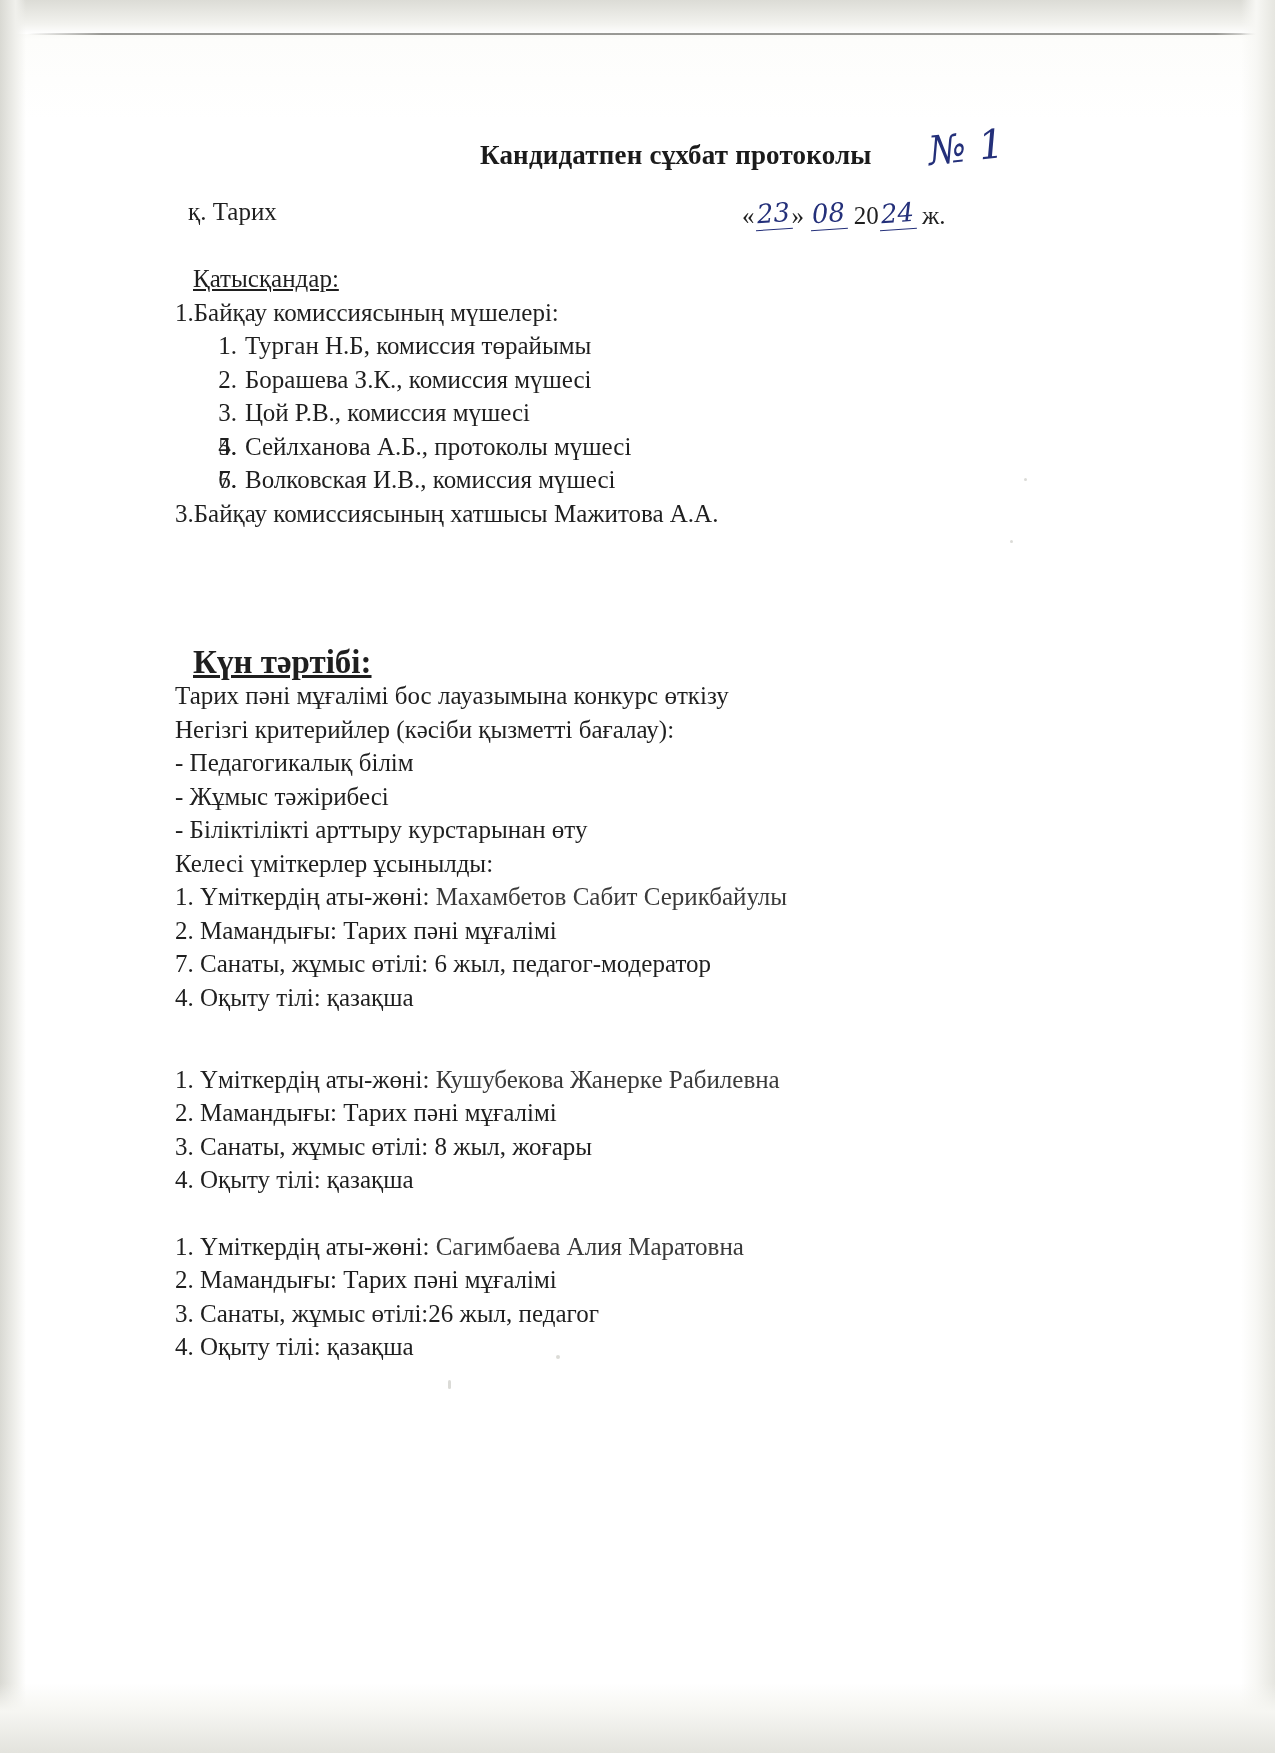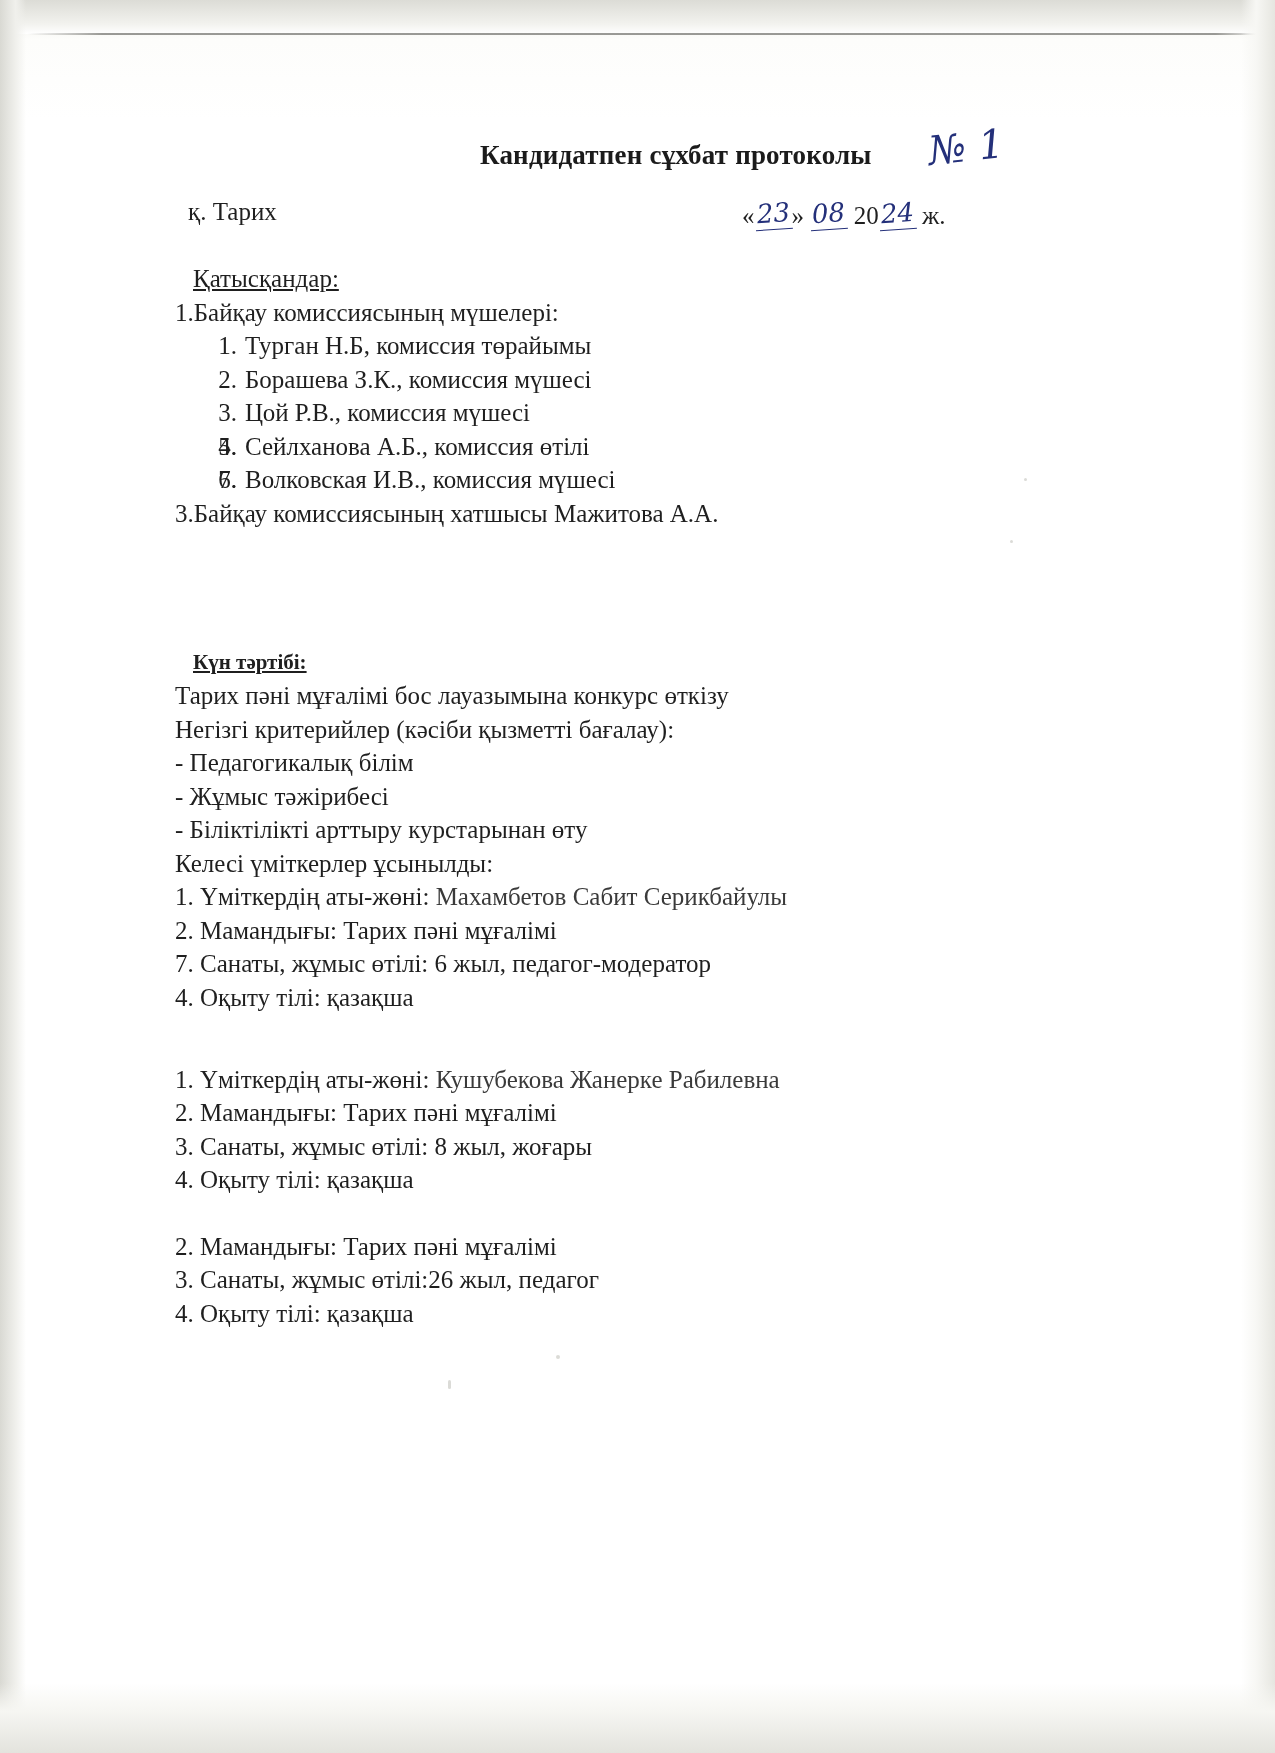--- a/index.html
+++ b/index.html
@@ -123,21 +123,21 @@
     width: 900px;
     font-size: 25px;
     line-height: 33.5px;
     color: #1f1f1f;
   }
   .line { white-space: nowrap; }
   .line.ind { padding-left: 18px; text-decoration: underline; }
 
   .sec-head {
     font-weight: bold;
-    font-size: 21px;
+    font-size: 33px;
   }
 
   .numlist {
     margin: 0;
     padding: 0 0 0 70px;
     list-style: none;
   }
   .numlist li {
     position: relative;
     white-space: nowrap;
@@ -192,21 +192,21 @@
     </div>
 
     <div class="block" style="top:262px;">
       <div class="line ind">Қатысқандар:</div>
       <div class="line">1.Байқау комиссиясының мүшелері:</div>
       <ol class="numlist">
         <li><span class="n">1.</span><span>Турган Н.Б, комиссия төрайымы</span></li>
         <li><span class="n">2.</span><span>Борашева З.К., комиссия мүшесі</span></li>
         <li><span class="n">3.</span><span>Цой Р.В., комиссия мүшесі</span></li>
         <li><span class="n">4.</span></li>
-        <li><span class="n">5.</span><span>Сейлханова А.Б., комиссия өтілі</span></li>
+        <li><span class="n">5.</span><span>Сейлханова А.Б., протоколы мүшесі</span></li>
         <li><span class="n">6.</span></li>
         <li><span class="n">7.</span><span>Волковская И.В., комиссия мүшесі</span></li>
       </ol>
       <div class="line">3.Байқау комиссиясының хатшысы Мажитова А.А.</div>
     </div>
 
     <div class="block" style="top:612px;">
       <div class="spacer"></div>
       <div class="line sec-head ind">Күн тәртібі:</div>
       <div class="line">Тарих  пәні мұғалімі бос лауазымына конкурс өткізу</div>
@@ -233,19 +233,23 @@
         <span>1. Үміткердің аты-жөні:</span>
         <span class="cand-name">Кушубекова Жанерке Рабилевна</span>
       </div>
       <div class="line">2. Мамандығы: Тарих пәні мұғалімі</div>
       <div class="line">3. Санаты, жұмыс өтілі: 8 жыл, жоғары</div>
       <div class="line">4. Оқыту тілі: қазақша</div>
     </div>
 
     <div class="block" style="top:1196px;">
       <div class="spacer"></div>
+      <div class="line">
+        <span>1. Үміткердің аты-жөні:</span>
+        <span class="cand-name">Сагимбаева Алия Маратовна</span>
+      </div>
       <div class="line">2. Мамандығы: Тарих  пәні мұғалімі</div>
       <div class="line">3. Санаты, жұмыс өтілі:26 жыл, педагог</div>
       <div class="line">4. Оқыту тілі: қазақша</div>
     </div>
 
   </div>
 </div>
 
 </body></html>

